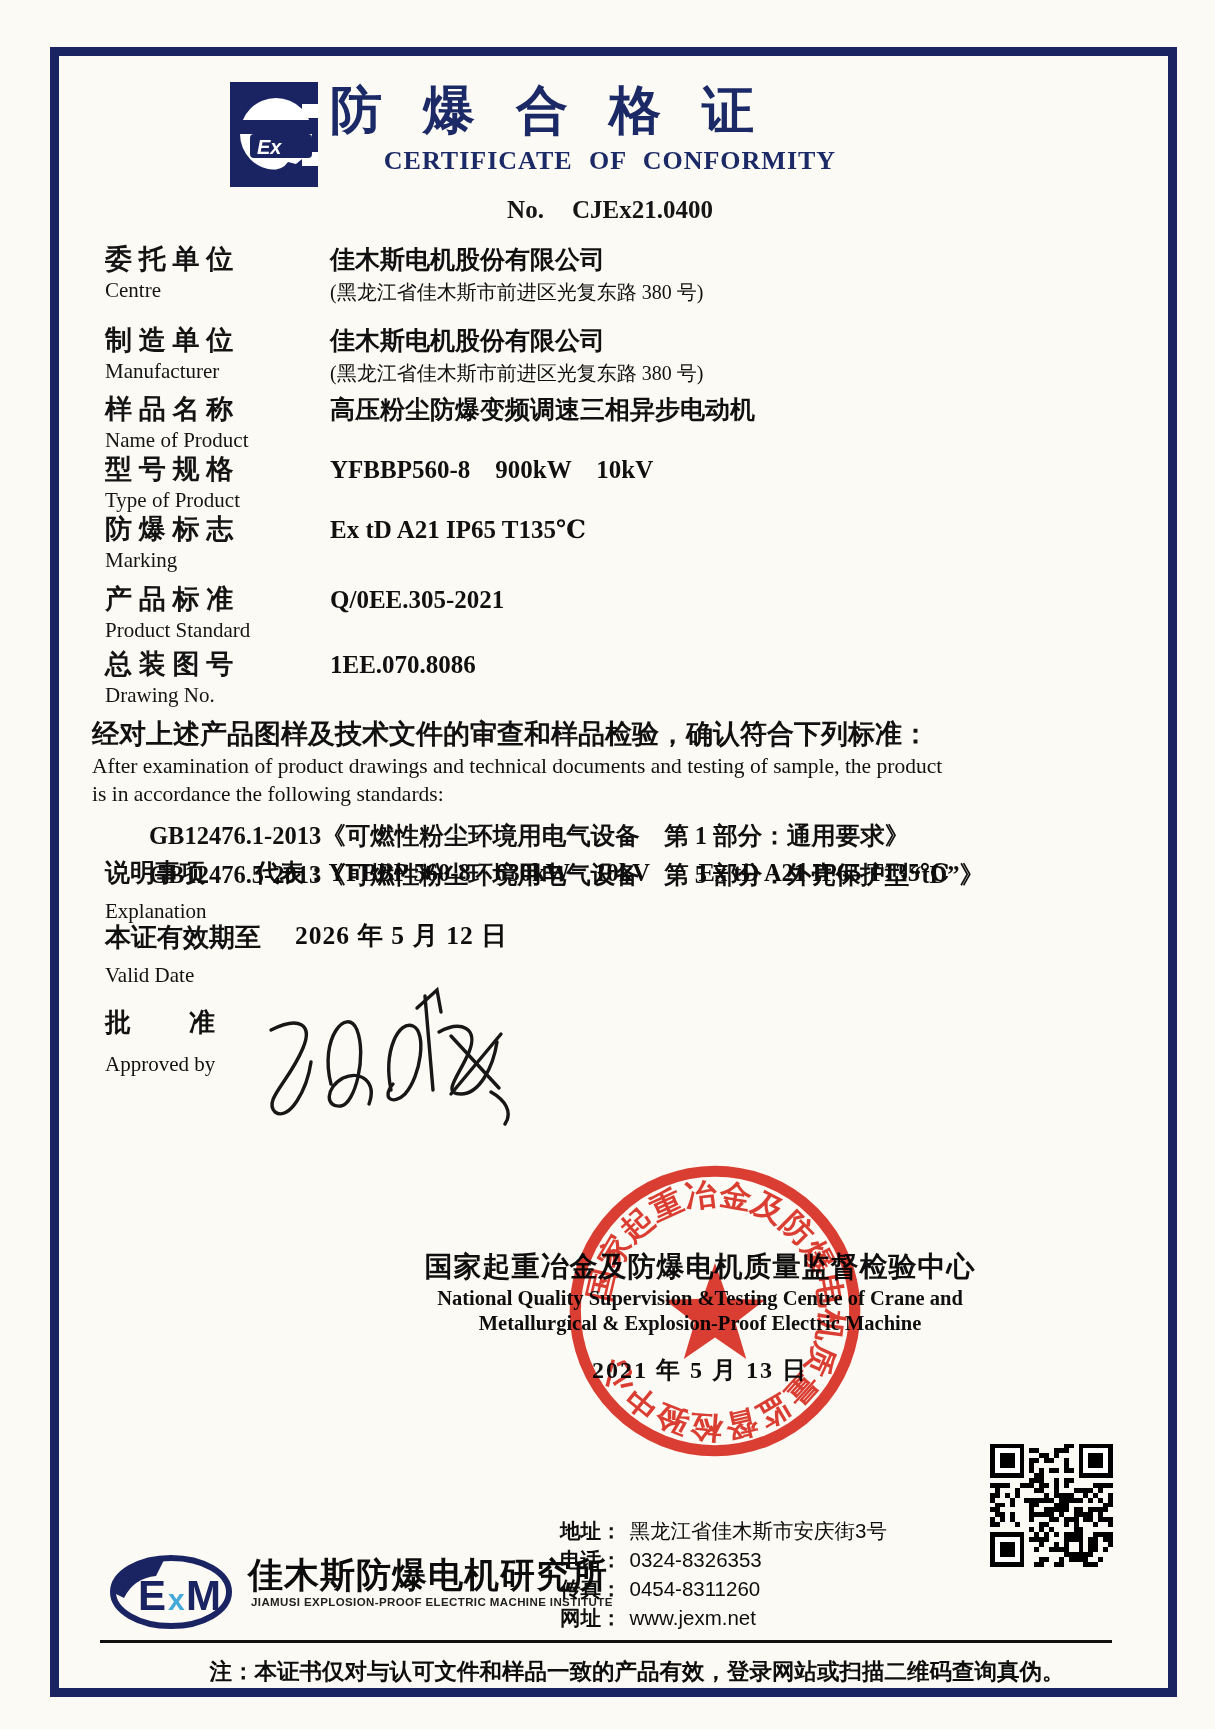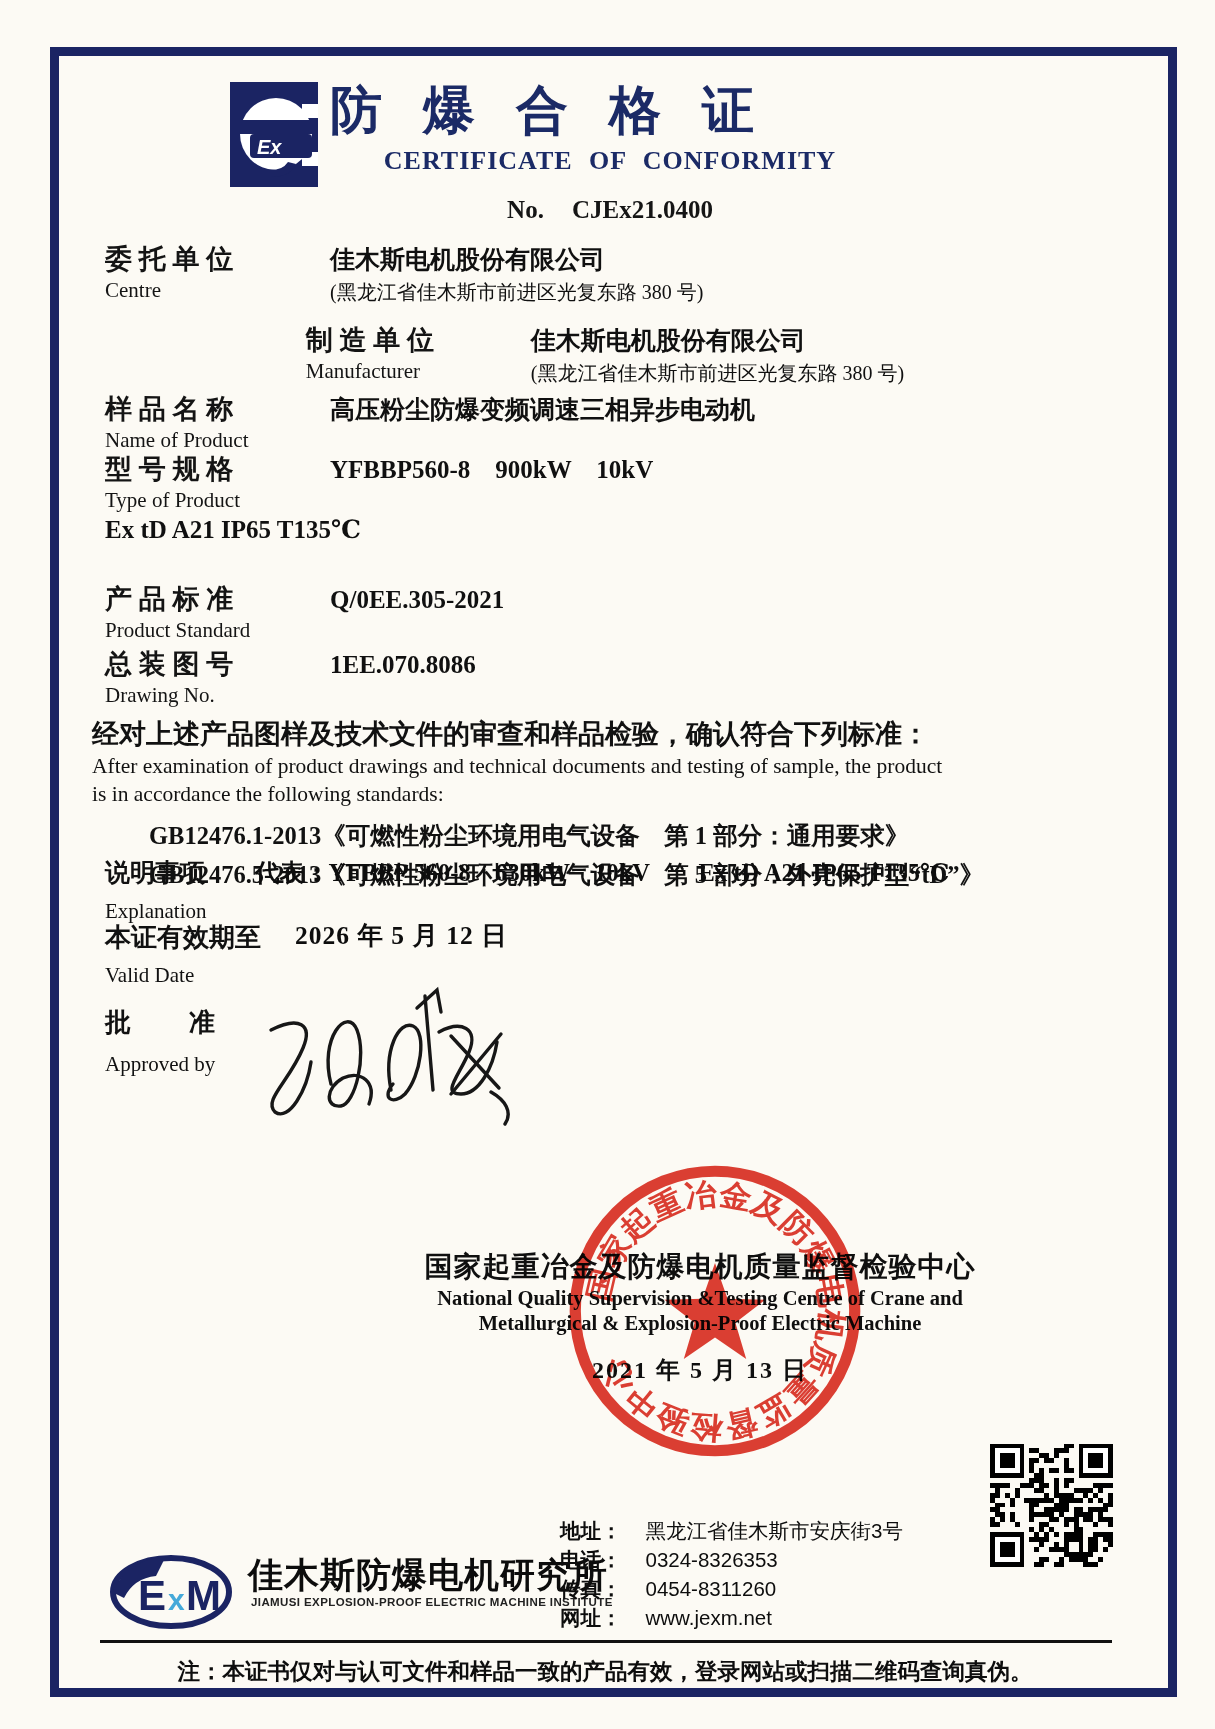--- a/index.html
+++ b/index.html
@@ -49,25 +49,25 @@
   .issuer .date{font-size:24px;font-weight:600;color:#0f0f0f;margin-top:18px;letter-spacing:2px;}
 
   .stamp{left:562px;top:1158px;width:306px;height:306px;z-index:3;mix-blend-mode:multiply;opacity:.9;}
   .sig{left:255px;top:972px;width:270px;height:170px;z-index:2;}
 
   
   .inst-logo{left:108px;top:1548px;width:126px;height:84px;}
   .inst-cn{left:248px;top:1552px;font-size:35px;font-weight:bold;color:#0c0c0c;font-family:"Liberation Sans",sans-serif;letter-spacing:1px;}
   .inst-en{left:251px;top:1596px;font-size:11.5px;font-weight:bold;color:#222;font-family:"Liberation Sans",sans-serif;letter-spacing:.4px;}
   .contacts{left:560px;top:1516px;font-family:"Liberation Sans",sans-serif;}
-  .contacts .c-line{font-size:20.5px;color:#0d0d0d;line-height:29px;display:flex;gap:16px;}
+  .contacts .c-line{font-size:20.5px;color:#0d0d0d;line-height:29px;display:flex;}
   .contacts .c-lab{font-weight:bold;margin-right:8px;}
   .qr{left:990px;top:1443px;width:123px;height:124px;}
   .sep{left:100px;top:1640px;width:1012px;height:3px;background:#111;}
-  .note{left:60px;top:1656px;width:1090px;text-align:center;font-size:22.5px;font-weight:600;color:#0d0d0d;white-space:nowrap;}
+  .note{left:60px;top:1656px;width:1090px;text-align:center;font-size:22.5px;font-weight:600;color:#0d0d0d;white-space:nowrap;padding-left:32px;}
 </style>
 </head>
 <body>
 
 <div class="page">
   <div class="frame"></div>
 
   <svg class="abs" style="left:230px;top:82px;" width="88" height="105" viewBox="0 0 88 105">
     <rect x="0" y="0" width="88" height="105" fill="#1b2463"></rect>
     <circle cx="46" cy="52" r="36" fill="#ffffff"></circle>
@@ -88,21 +88,21 @@
   <div class="row" style="top:243px;">
     <div class="lab">
         <div class="cn">委 托 单 位</div>
         <div class="en">Centre</div>
       </div>
     <div class="val">
         <div class="v">佳木斯电机股份有限公司</div>
         <div class="n">(黑龙江省佳木斯市前进区光复东路 380 号)</div>
       </div>
   </div>
-  <div class="row" style="top:324px;justify-content:center;">
+  <div class="row" style="top:324px;">
     <div class="lab">
         <div class="cn">制 造 单 位</div>
         <div class="en">Manufacturer</div>
       </div>
     <div class="val">
         <div class="v">佳木斯电机股份有限公司</div>
         <div class="n">(黑龙江省佳木斯市前进区光复东路 380 号)</div>
       </div>
   </div>
   <div class="row" style="top:393px;">
@@ -117,20 +117,24 @@
   <div class="row" style="top:453px;">
     <div class="lab">
         <div class="cn">型 号 规 格</div>
         <div class="en">Type of Product</div>
       </div>
     <div class="val">
         <div class="v">YFBBP560-8　900kW　10kV</div>
       </div>
   </div>
   <div class="row" style="top:513px;">
+    <div class="lab">
+        <div class="cn">防 爆 标 志</div>
+        <div class="en">Marking</div>
+      </div>
     <div class="val">
         <div class="v">Ex tD A21 IP65 T135℃</div>
       </div>
   </div>
   <div class="row" style="top:583px;">
     <div class="lab">
         <div class="cn">产 品 标 准</div>
         <div class="en">Product Standard</div>
       </div>
     <div class="val">

